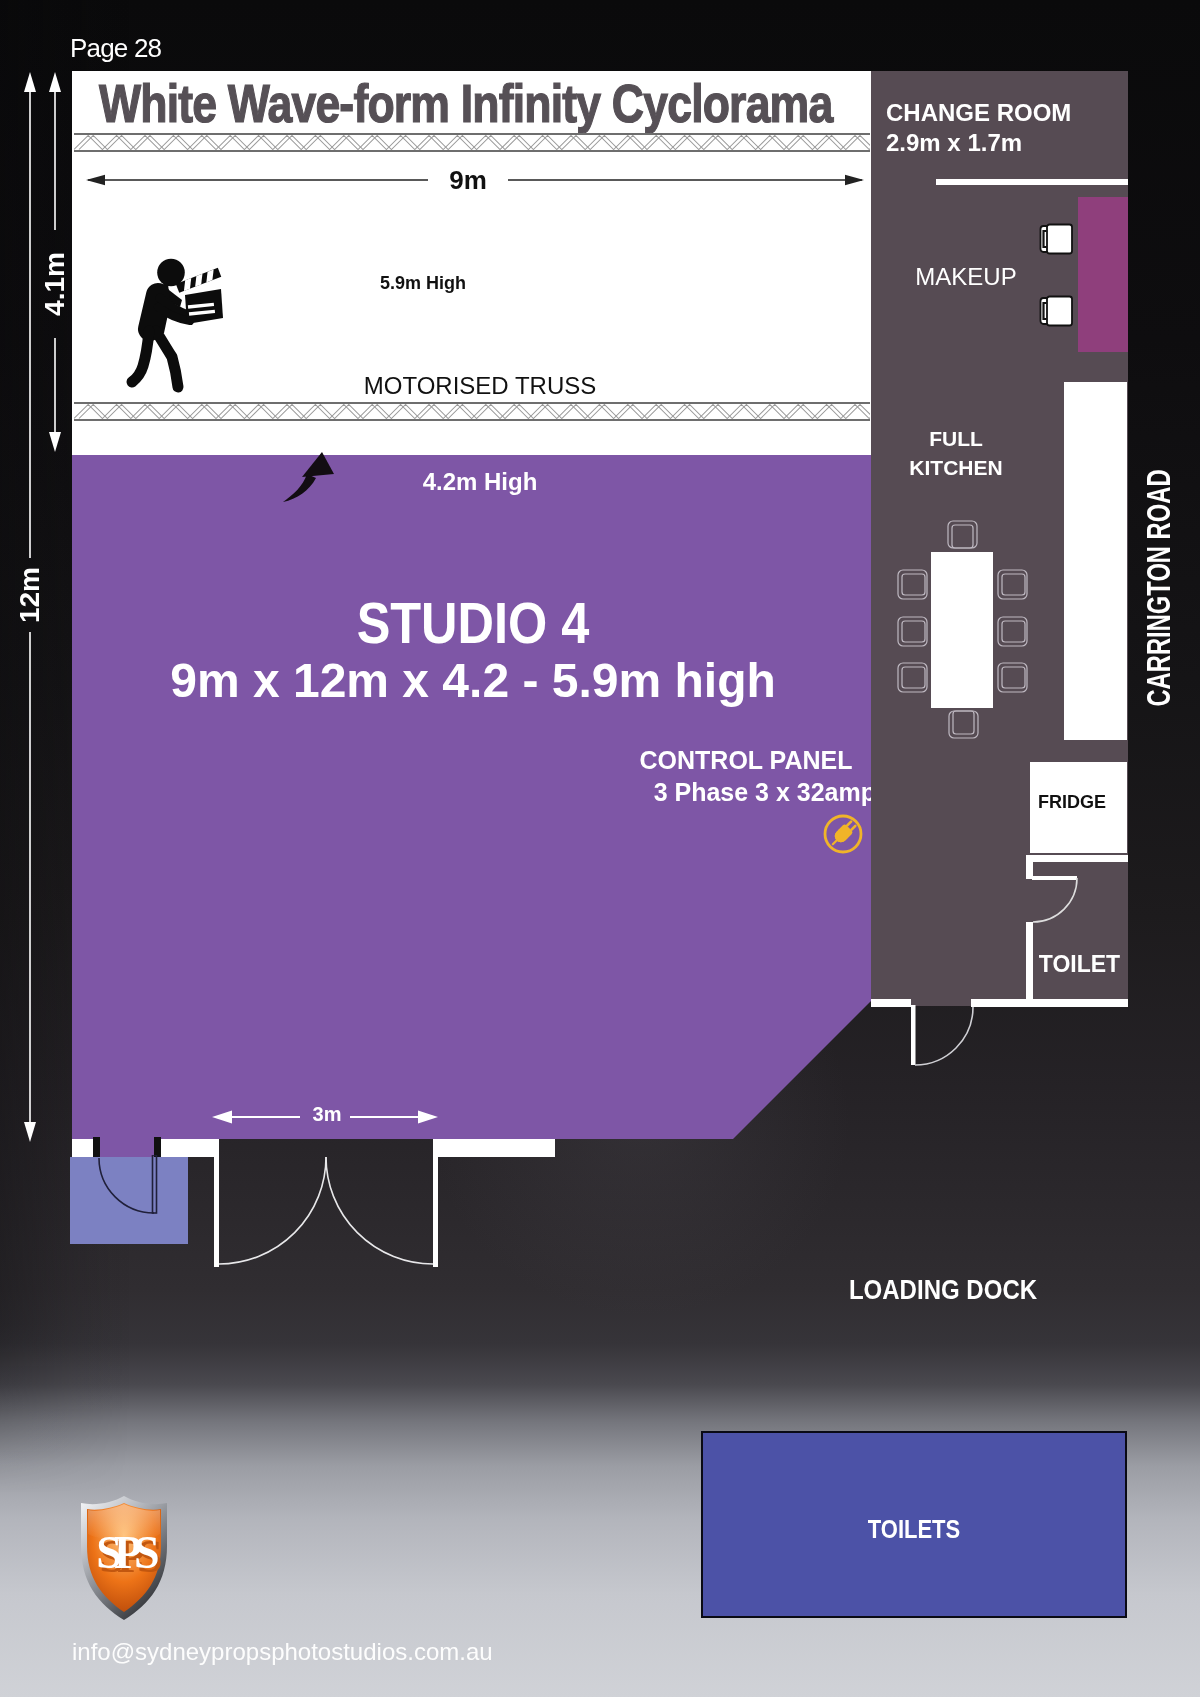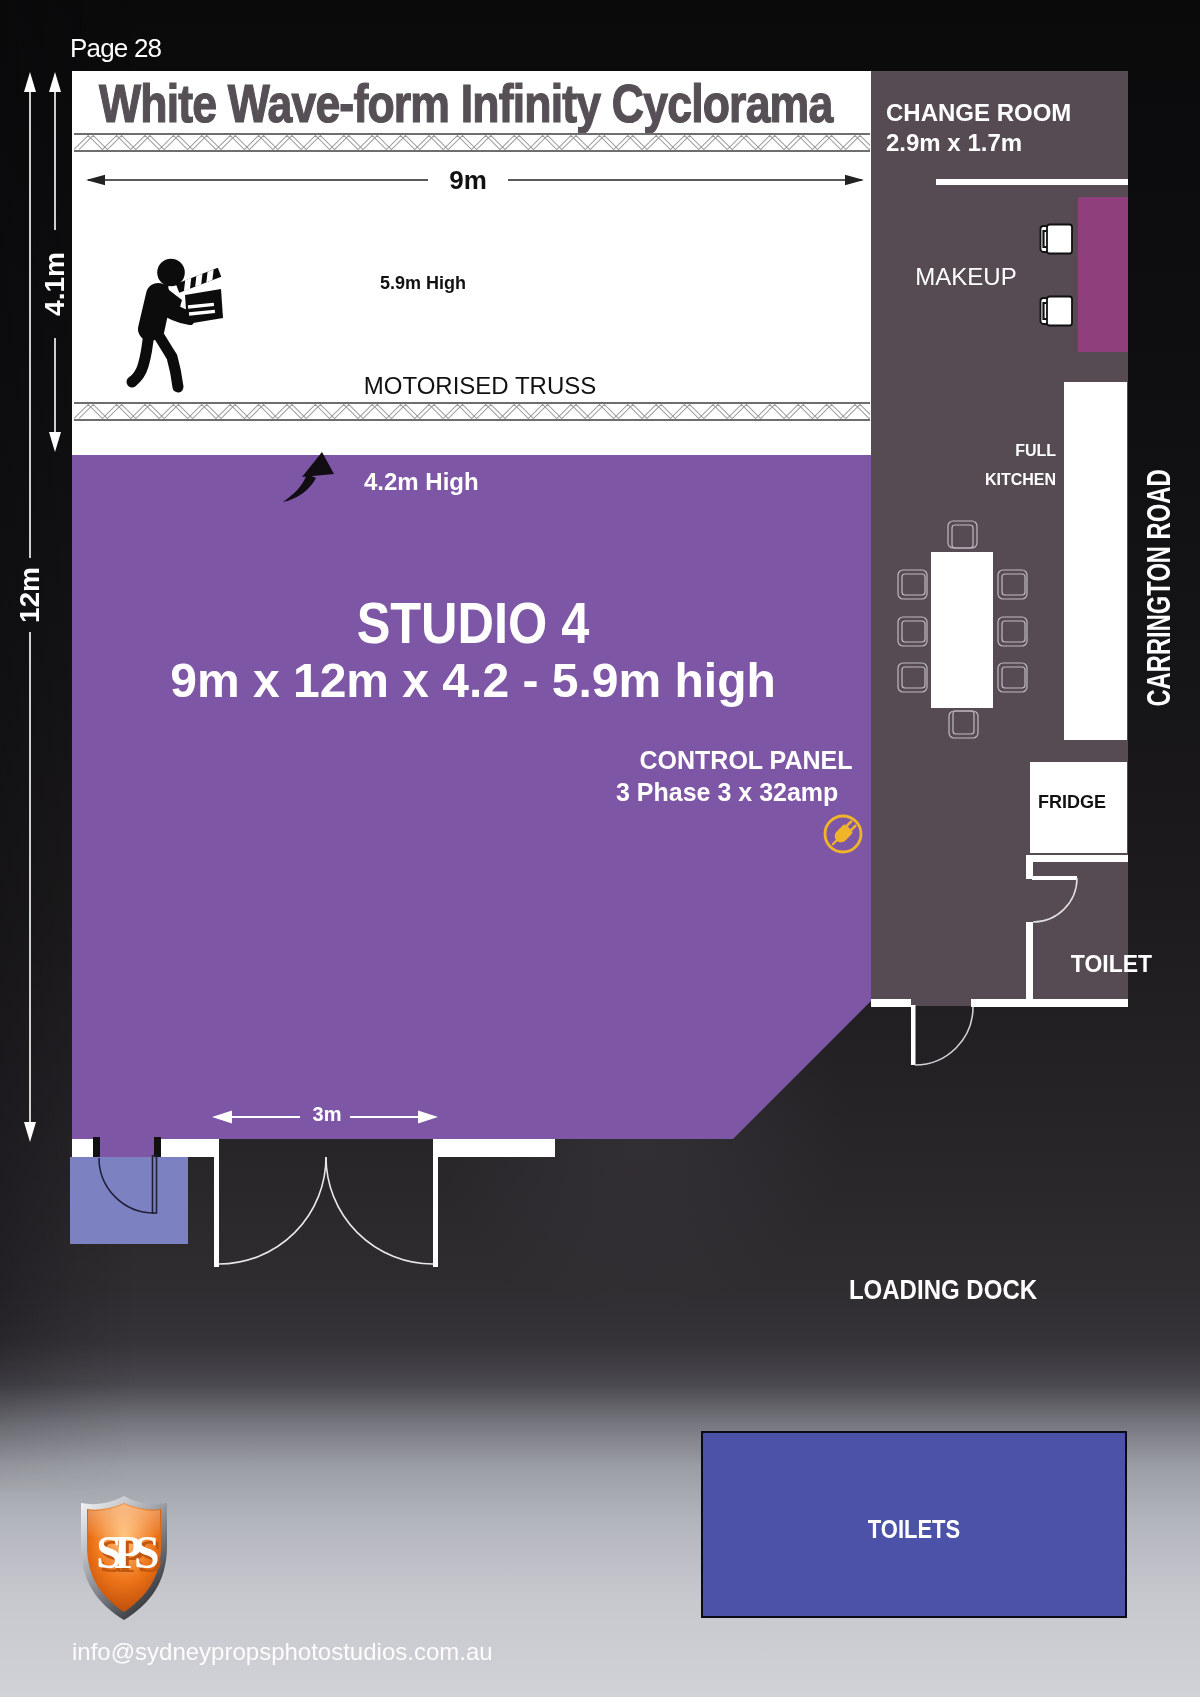--- a/index.html
+++ b/index.html
@@ -78,28 +78,28 @@
 
   <div class="abs" style="left:72px;top:455px;width:800px;height:684px;background:#7e56a6;
        clip-path:polygon(0 0,800px 0,800px 545px,661px 684px,0 684px);"></div>
 
 
   <svg class="abs" style="left:278px;top:448px;" width="62" height="62" viewBox="0 0 62 62">
     <path d="M 5 54 C 19 51 31 43 38 30 L 29 26 C 25 38 15 47 5 54 Z" fill="#120d12"></path>
     <polygon points="44,4 24,29 56,26" fill="#120d12"></polygon>
   </svg>
 
-  <div class="abs" style="left:364px;top:468px;width:200px;color:#fff;font-size:24px;font-weight:bold;">4.2m High</div>
+  <div class="abs" style="left:380px;top:468px;width:200px;text-align:center;color:#fff;font-size:24px;font-weight:bold;">4.2m High</div>
 
   <div class="abs" style="left:172px;top:594px;width:602px;text-align:center;color:#fff;font-size:58px;font-weight:bold;transform:scaleX(0.87);line-height:1;">STUDIO 4</div>
 
   <div class="abs" style="left:72px;top:657px;width:802px;text-align:center;color:#fff;font-size:48px;font-weight:bold;line-height:1;">9m x 12m x 4.2 - 5.9m high</div>
 
   <div class="abs" style="left:616px;top:746px;width:260px;text-align:center;color:#fff;font-size:25px;font-weight:bold;">CONTROL PANEL</div>
-  <div class="abs" style="left:616px;top:778px;width:260px;text-align:left;color:#fff;font-size:25px;font-weight:bold;">3 Phase 3 x 32amp</div>
+  <div class="abs" style="left:616px;top:778px;width:260px;text-align:right;color:#fff;font-size:25px;font-weight:bold;">3 Phase 3 x 32amp</div>
 
   <svg class="abs" style="left:822px;top:813px;" width="42" height="42" viewBox="0 0 42 42">
     <circle cx="21" cy="21" r="18" fill="none" stroke="#f0b429" stroke-width="2.8"></circle>
     <g fill="#f0b429" transform="rotate(45 21 21)">
       <rect x="14.8" y="12.5" width="12.4" height="11" rx="2.5"></rect>
       <path d="M 14.8 21 L 27.2 21 L 27.2 23.5 A 6.2 6.8 0 0 1 14.8 23.5 Z"></path>
       <circle cx="21" cy="24" r="6.1"></circle>
       <rect x="16.6" y="5.2" width="2.7" height="8" rx="1.35"></rect>
       <rect x="22.6" y="5.2" width="2.7" height="8" rx="1.35"></rect>
       <rect x="19.9" y="29" width="2.2" height="7.5" rx="1.1"></rect>
@@ -121,21 +121,21 @@
   </svg>
 
   <div class="abs" style="left:866px;top:263px;width:200px;text-align:center;color:#fff;font-size:24px;font-weight:normal;">MAKEUP</div>
 
   <svg class="abs" style="left:1038px;top:295px;" width="37" height="32" viewBox="0 0 37 32">
     <rect x="2.5" y="3" width="9" height="26" rx="3" fill="#fff" stroke="#111" stroke-width="1.8"></rect>
     <rect x="9" y="1.5" width="25" height="29" rx="2.5" fill="#fff" stroke="#111" stroke-width="1.8"></rect>
     <path d="M 8.5 8 L 5.5 8 L 5.5 24 L 8.5 24" fill="none" stroke="#111" stroke-width="2.2"></path>
   </svg>
 
-  <div class="abs" style="left:856px;top:436px;width:200px;text-align:right;color:#fff;font-size:16px;font-weight:bold;line-height:29px;">FULL<br>KITCHEN</div>
+  <div class="abs" style="left:856px;top:424px;width:200px;text-align:center;color:#fff;font-size:21px;font-weight:bold;line-height:29px;">FULL<br>KITCHEN</div>
 
   <div class="abs" style="left:1064px;top:382px;width:63px;height:358px;background:#fff;"></div>
 
   <svg class="abs" style="left:880px;top:500px;" width="180" height="260" viewBox="0 0 180 260">
     <g fill="none" stroke="#bfb9c2" stroke-width="1.2">
 
       <g>
           <rect x="68" y="21" width="29" height="27" rx="5"></rect>
           <rect x="72" y="25" width="21" height="23" rx="3"></rect>
         </g>
@@ -186,21 +186,21 @@
   <div class="abs" style="left:1026px;top:855px;width:102px;height:7px;background:#fff;"></div>
 
   <svg class="abs" style="left:1020px;top:855px;" width="108" height="80" viewBox="0 0 108 80">
     <rect x="6" y="0" width="7" height="24" fill="#fff"></rect>
     <rect x="12" y="21" width="45" height="4" fill="#fff"></rect>
     <path d="M 57 23 A 44 44 0 0 1 13 67" fill="none" stroke="#ddd" stroke-width="1.6"></path>
   </svg>
 
   <div class="abs" style="left:1026px;top:922px;width:7px;height:84px;background:#fff;"></div>
 
-  <div class="abs" style="left:1032px;top:951px;width:95px;text-align:center;color:#fff;font-size:23px;font-weight:bold;margin-left:32px;">TOILET</div>
+  <div class="abs" style="left:1032px;top:951px;width:95px;text-align:center;color:#fff;font-size:23px;font-weight:bold;">TOILET</div>
 
   <div class="abs" style="left:871px;top:999px;width:40px;height:7.5px;background:#fff;"></div>
 
   <div class="abs" style="left:971px;top:999px;width:157px;height:7.5px;background:#fff;"></div>
 
   <svg class="abs" style="left:905px;top:1003px;" width="80" height="70" viewBox="0 0 80 70">
     <rect x="6" y="2" width="4.5" height="60" fill="#fff"></rect>
     <path d="M 10 62 A 58 58 0 0 0 68 4" fill="none" stroke="#cfcfd4" stroke-width="1.6"></path>
   </svg>
 

